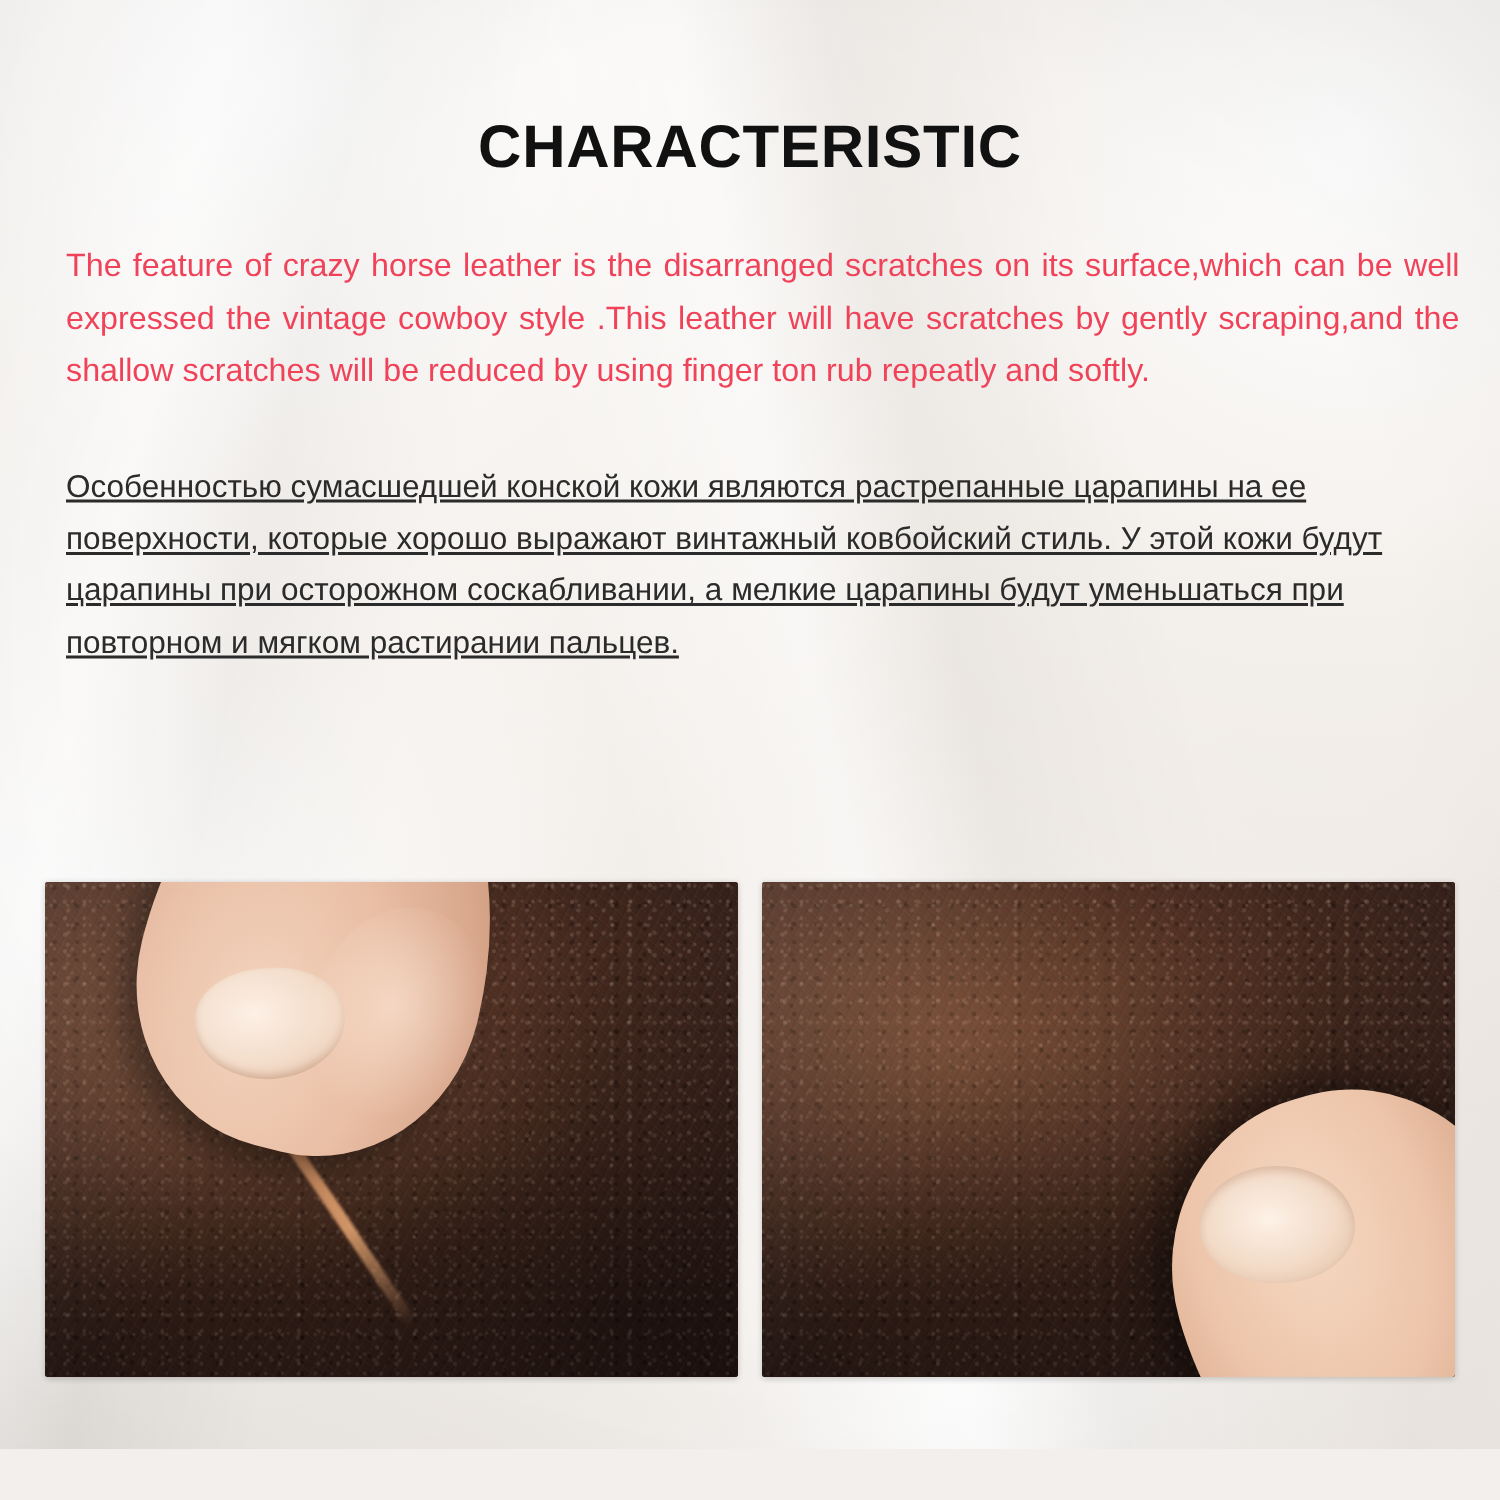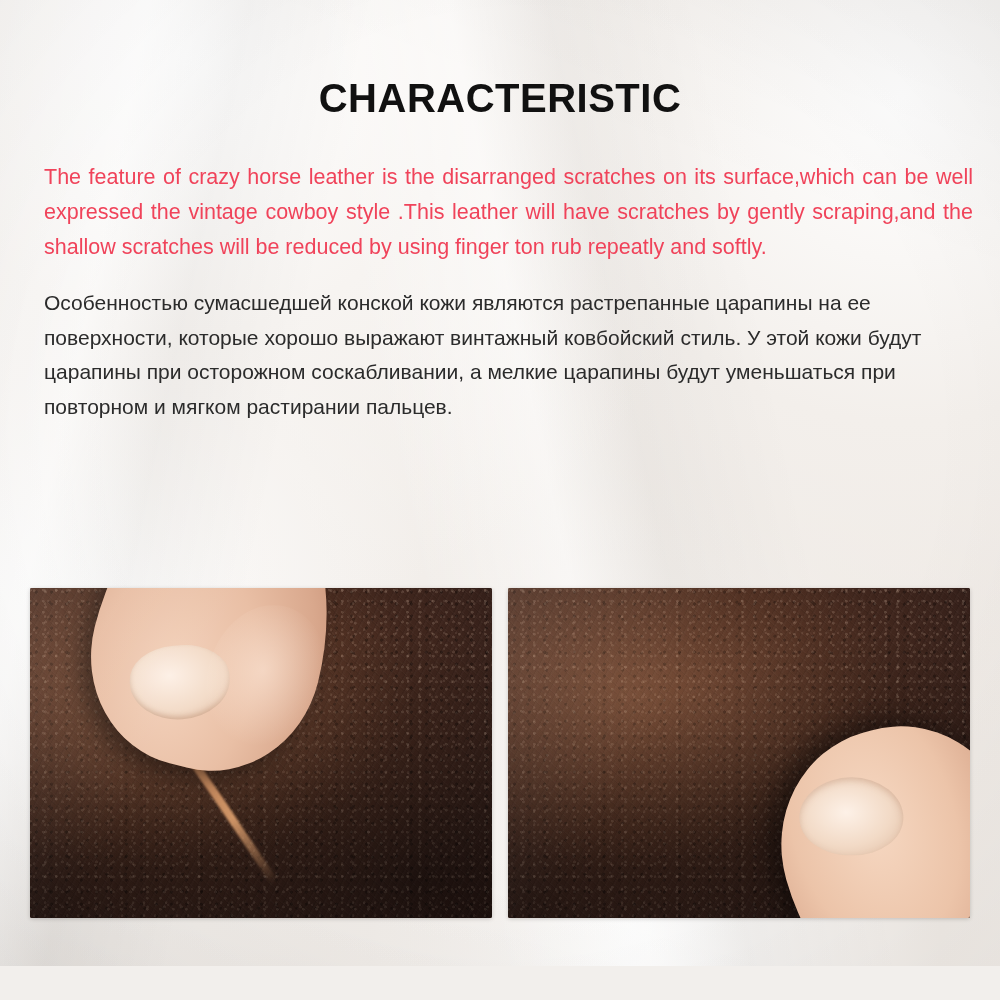--- a/index.html
+++ b/index.html
@@ -74,22 +74,23 @@
     line-height: 1.62;
     margin: 42px 27px 0 44px;
     text-align: justify;
     text-justify: inter-word;
   }
 
   .para-ru {
     color: #2b2b2b;
     font-size: 21px;
     line-height: 1.64;
-    margin: 22px 48px 0 44px;
+    margin: 44px 48px 0 44px;
     text-align: left;
+    text-decoration: underline;
   }
 
   
   .photos {
     position: absolute;
     left: 30px;
     top: 588px;
     width: 940px;
     height: 330px;
     display: flex;

